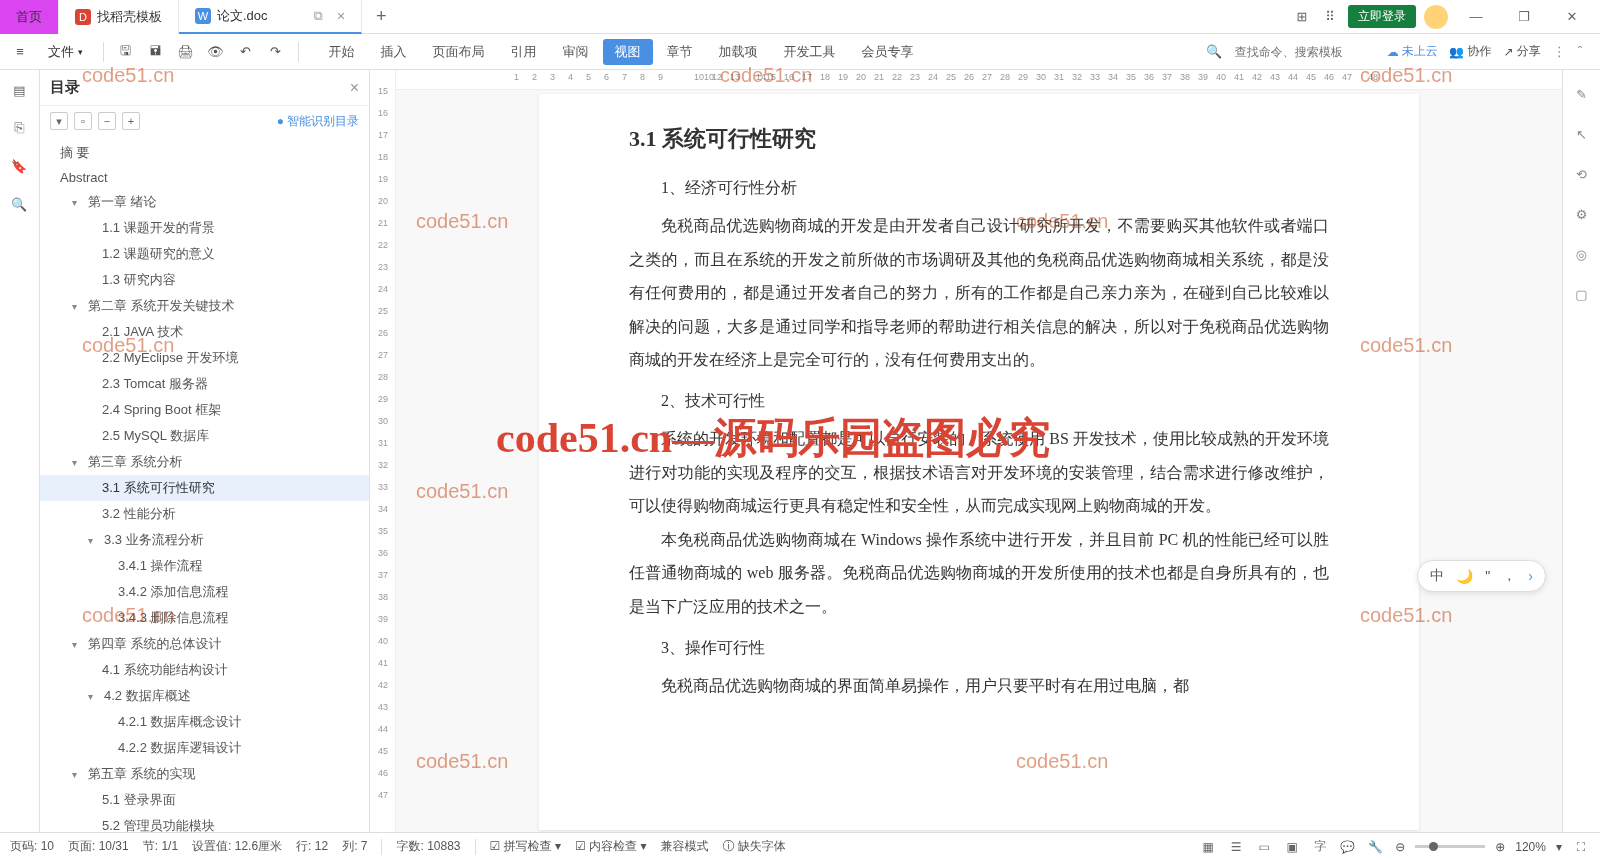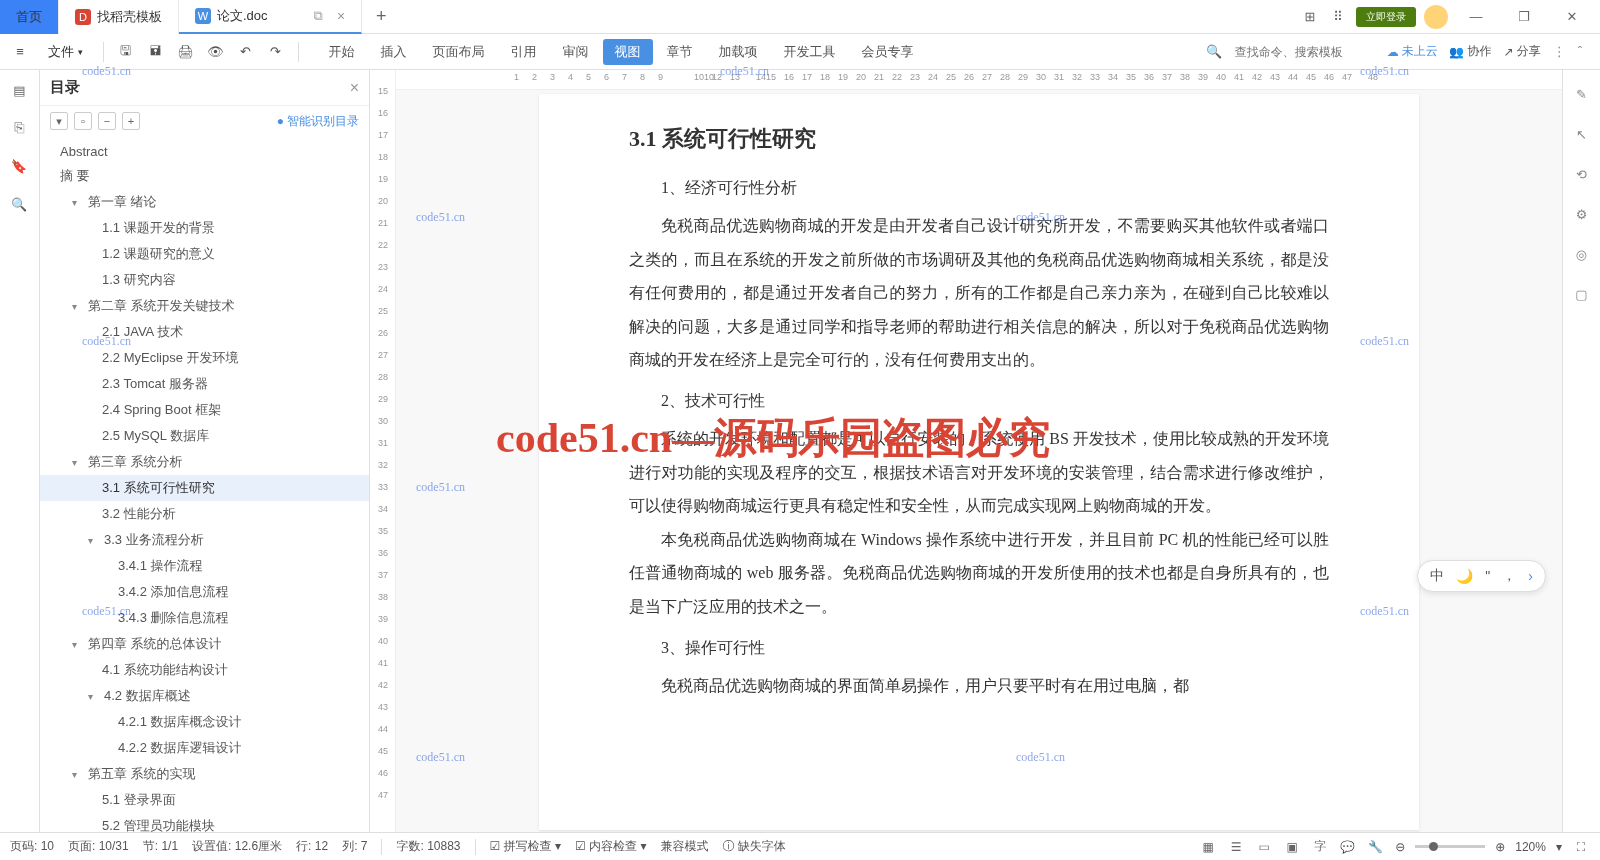--- a/index.html
+++ b/index.html
@@ -1,29 +1,29 @@
 <!DOCTYPE html>
 <html><head>
 <meta charset="utf-8">
 <style>
 *{margin:0;padding:0;box-sizing:border-box;font-family:"Microsoft YaHei",sans-serif}
 body{width:1600px;height:860px;background:#fff;overflow:hidden;font-size:13px;color:#333}
 .titlebar{height:34px;background:#fff;display:flex;align-items:center;border-bottom:1px solid #e0e0e0}
 .tab{height:34px;padding:0 16px;display:flex;align-items:center;gap:6px;border-right:1px solid #e8e8e8;cursor:pointer;font-size:13px}
-.tab.home{background:#3b82f6}
+.tab.home{background:#d946ef}
 .tab.template{background:#fff}
 .tab.doc{background:#fff;border-bottom:2px solid #4a90e2}
 .tab-icon{width:16px;height:16px;display:inline-flex;align-items:center;justify-content:center;border-radius:3px;font-size:11px}
 .tab-icon.red{background:#d94535;color:#fff}
 .tab-icon.blue{background:#4a90e2;color:#fff}
 .tab-close{color:#999;font-size:14px;margin-left:8px}
 .tab-add{padding:0 14px;color:#666;font-size:18px}
 .titlebar-right{margin-left:auto;display:flex;align-items:center;gap:8px;padding-right:8px}
 .tb-icon{width:20px;height:20px;display:flex;align-items:center;justify-content:center;color:#666}
-.login-btn{background:#4d7c0f;color:#fff;padding:3px 10px;border-radius:3px;font-size:10px}
+.login-btn{background:#15803d;color:#fff;padding:3px 10px;border-radius:3px;font-size:12px}
 .avatar{width:24px;height:24px;background:#ffd479;border-radius:50%}
 .win-btn{width:40px;height:28px;display:flex;align-items:center;justify-content:center;color:#666}
 .menubar{height:36px;display:flex;align-items:center;padding:0 8px;gap:4px;border-bottom:1px solid #e0e0e0}
 .menu-left{display:flex;align-items:center;gap:6px}
 .menu-icon{width:24px;height:24px;display:flex;align-items:center;justify-content:center;color:#555}
 .file-menu{padding:3px 10px;font-size:13px;color:#333;display:flex;align-items:center;gap:4px}
 .menu-sep{width:1px;height:20px;background:#ddd;margin:0 4px}
 .menu-tabs{display:flex;gap:2px;margin-left:8px}
 .menu-tab{padding:4px 12px;font-size:13px;color:#555}
 .menu-tab.active{background:#4a90e2;color:#fff;border-radius:3px}
@@ -60,21 +60,21 @@
 .doc-sub{font-size:16px;margin:14px 0 10px;text-indent:2em;font-family:SimSun,serif}
 .doc-p{font-size:16px;line-height:2.1;text-indent:2em;font-family:SimSun,serif;text-align:justify}
 .rightbar{width:38px;background:#fff;border-left:1px solid #e0e0e0;display:flex;flex-direction:column;align-items:center;padding-top:14px;gap:20px}
 .rb-icon{width:20px;height:20px;color:#888;display:flex;align-items:center;justify-content:center}
 .statusbar{height:28px;background:#fff;border-top:1px solid #ddd;display:flex;align-items:center;padding:0 10px;font-size:12px;color:#555;gap:14px}
 .sb-sep{width:1px;height:16px;background:#ddd}
 .sb-right{margin-left:auto;display:flex;align-items:center;gap:10px}
 .sb-icon{width:18px;height:18px;color:#666;display:flex;align-items:center;justify-content:center}
 .zoom-slider{width:70px;height:3px;background:#ccc;position:relative}
 .zoom-thumb{width:9px;height:9px;background:#666;border-radius:50%;position:absolute;top:-3px;left:14px}
-.watermark{position:absolute;color:#1d4ed8;font-size:12px;opacity:.5;pointer-events:none;font-family:Liberation Serif, serif}
+.watermark{position:absolute;color:#c2410c;font-size:20px;opacity:.5;pointer-events:none;font-family:Liberation Sans, sans-serif}
 .wm-red{position:absolute;color:#d94535;font-size:42px;font-weight:bold;pointer-events:none;font-family:SimSun,serif}
 .float-pill{position:absolute;right:54px;top:560px;background:#fff;border:1px solid #ddd;border-radius:20px;padding:6px 12px;display:flex;align-items:center;gap:12px;box-shadow:0 2px 6px rgba(0,0,0,.1)}
 .pill-item{font-size:14px;color:#555}
 </style>
 </head>
 <body>
 
 <div class="titlebar">
   <div class="tab home">首页</div>
   <div class="tab template">
@@ -153,24 +153,24 @@
     </div>
     <div class="outline-tools">
       <span class="ot-icon">▾</span>
       <span class="ot-icon">▫</span>
       <span class="ot-icon">−</span>
       <span class="ot-icon">+</span>
       <span class="smart-link">● <span>智能识别目录</span></span>
     </div>
     <div class="outline-list" id="outlineList">
         <div class="oi l0">
+          <span>摘 要</span>
+        </div>
+        <div class="oi l0">
           <span>Abstract</span>
-        </div>
-        <div class="oi l0">
-          <span>摘 要</span>
         </div>
         <div class="oi l1">
           <span class="chev">▾</span>
           <span>第一章 绪论</span>
         </div>
         <div class="oi l2">
           <span>1.1 课题开发的背景</span>
         </div>
         <div class="oi l2">
           <span>1.2 课题研究的意义</span>

